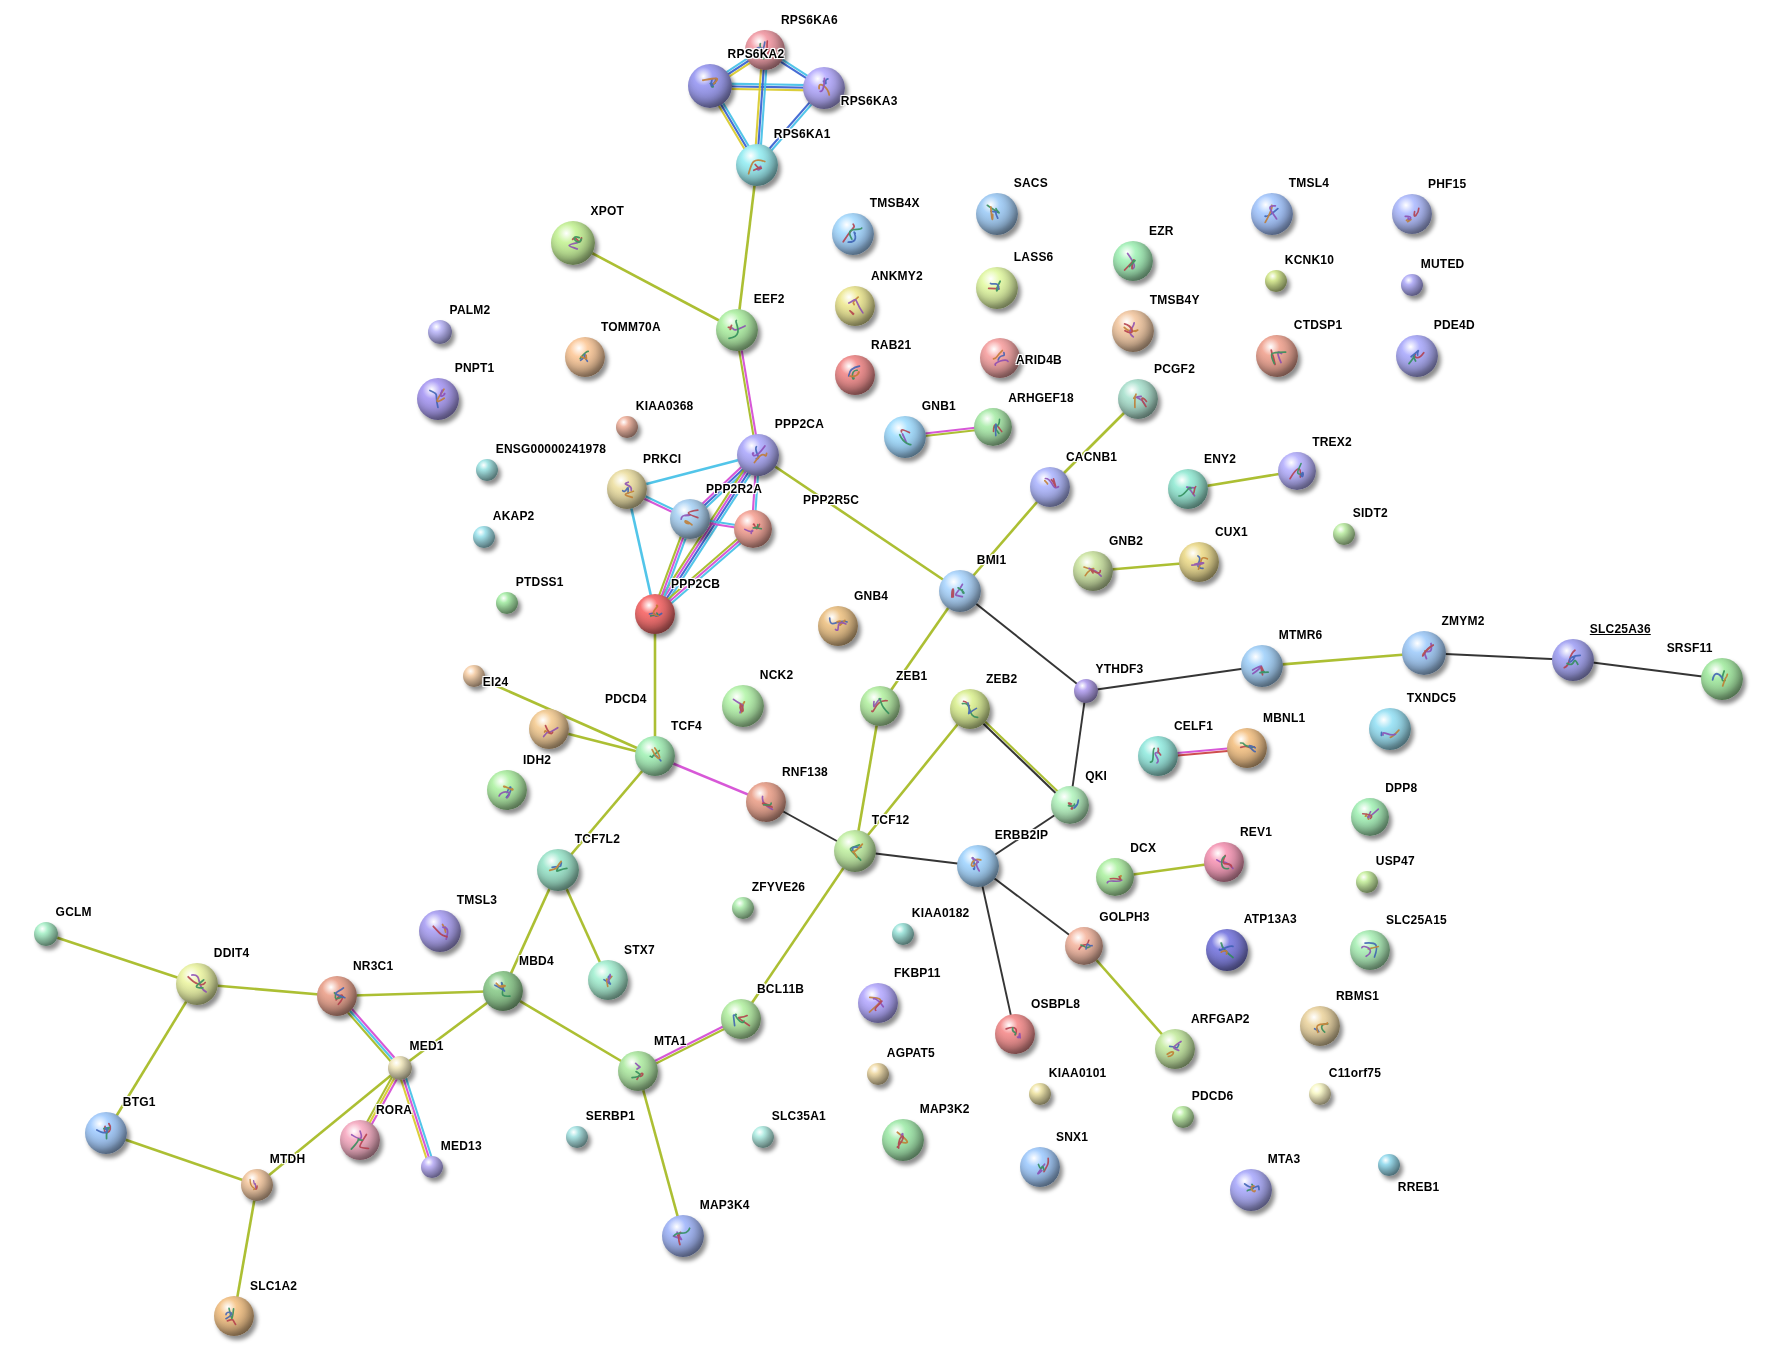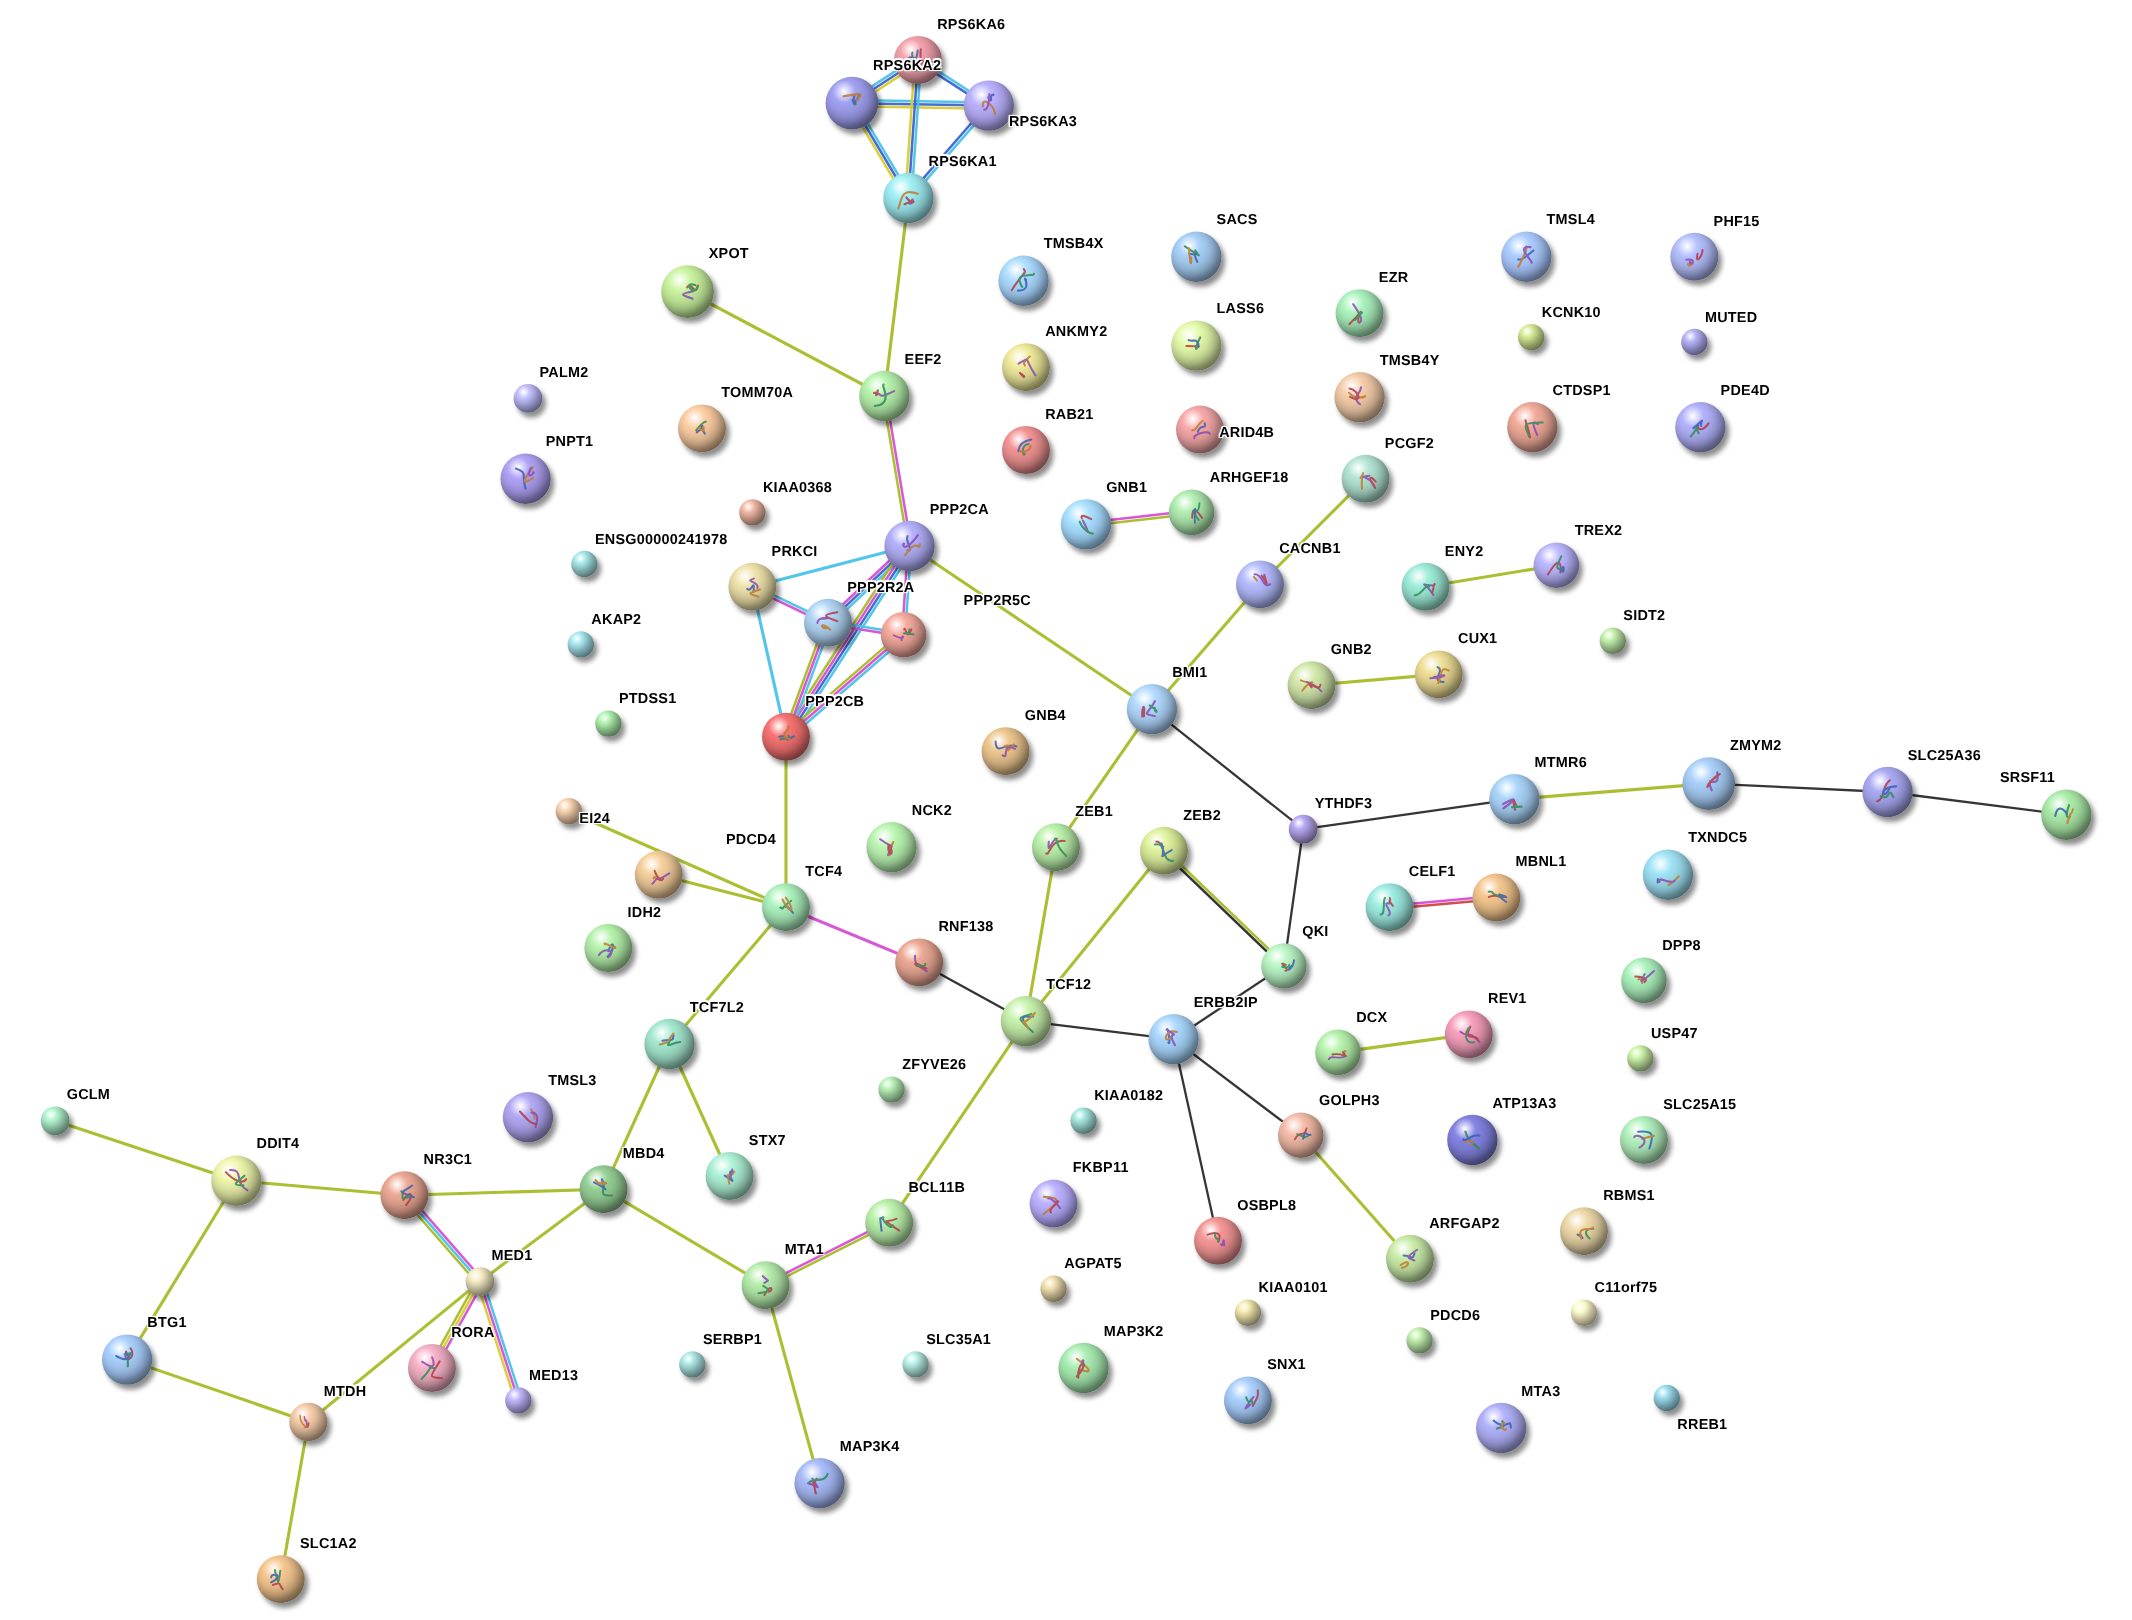--- a/index.html
+++ b/index.html
@@ -555,21 +555,21 @@
       </svg>
     </div>
     <div class="node-label" style="top: 628px; left: 1278.8px;">MTMR6</div>
     <div class="node" style="left: 1552px; top: 639px; height: 42px; width: 42px; background: radial-gradient(circle at 35% 28%, rgb(255, 255, 255) 0%, rgb(171, 171, 246) 22%, rgb(140, 140, 202) 60%, rgb(77, 77, 111) 100%);">
       <svg viewBox="0 0 40 40">
         <path d="M 8.6 30.8 C 18.5 27.7, 12.9 14.1, 23.0 7.1" fill="none" stroke="#b23a48" stroke-width="2.4" stroke-linecap="round"></path>
         <path d="M 27.0 26.3 C 19.7 12.1, 24.5 31.8, 12.4 25.0" fill="none" stroke="#2e8b57" stroke-width="2.4" stroke-linecap="round"></path>
         <path d="M 30.2 14.0 C 8.1 14.2, 15.4 32.7, 23.0 15.5" fill="none" stroke="#3a5fb2" stroke-width="2.4" stroke-linecap="round"></path>
       </svg>
     </div>
-    <div class="node-label" style="top: 622px; left: 1589.8px;">SLC25A36</div>
+    <div class="node-label" style="top: 622px; left: 1589.8px; text-decoration: underline;">SLC25A36</div>
     <div class="node" style="left: 1701px; top: 658px; height: 42px; width: 42px; background: radial-gradient(circle at 35% 28%, rgb(255, 255, 255) 0%, rgb(172, 237, 170) 22%, rgb(141, 194, 139) 60%, rgb(78, 107, 76) 100%);">
       <svg viewBox="0 0 40 40">
         <path d="M 23.4 9.5 C 19.3 21.2, 20.0 24.1, 24.5 22.5" fill="none" stroke="#2e8b57" stroke-width="2.4" stroke-linecap="round"></path>
         <path d="M 7.7 21.7 C 10.2 9.0, 16.2 12.7, 21.1 19.4" fill="none" stroke="#3a5fb2" stroke-width="2.4" stroke-linecap="round"></path>
         <path d="M 27.7 14.1 C 25.4 23.8, 27.7 9.7, 21.4 29.8" fill="none" stroke="#c07a2e" stroke-width="2.4" stroke-linecap="round"></path>
       </svg>
     </div>
     <div class="node-label" style="top: 641px; left: 1712.55px; transform: translateX(-100%);">SRSF11</div>
     <div class="node" style="left: 463px; top: 665px; height: 22px; width: 22px; background: radial-gradient(circle at 35% 28%, rgb(255, 255, 255) 0%, rgb(255, 218, 181) 22%, rgb(210, 179, 148) 60%, rgb(116, 98, 81) 100%);"></div>
     <div class="node-label" style="top: 648px; left: 482.8px; margin-top: 27px;">EI24</div>

